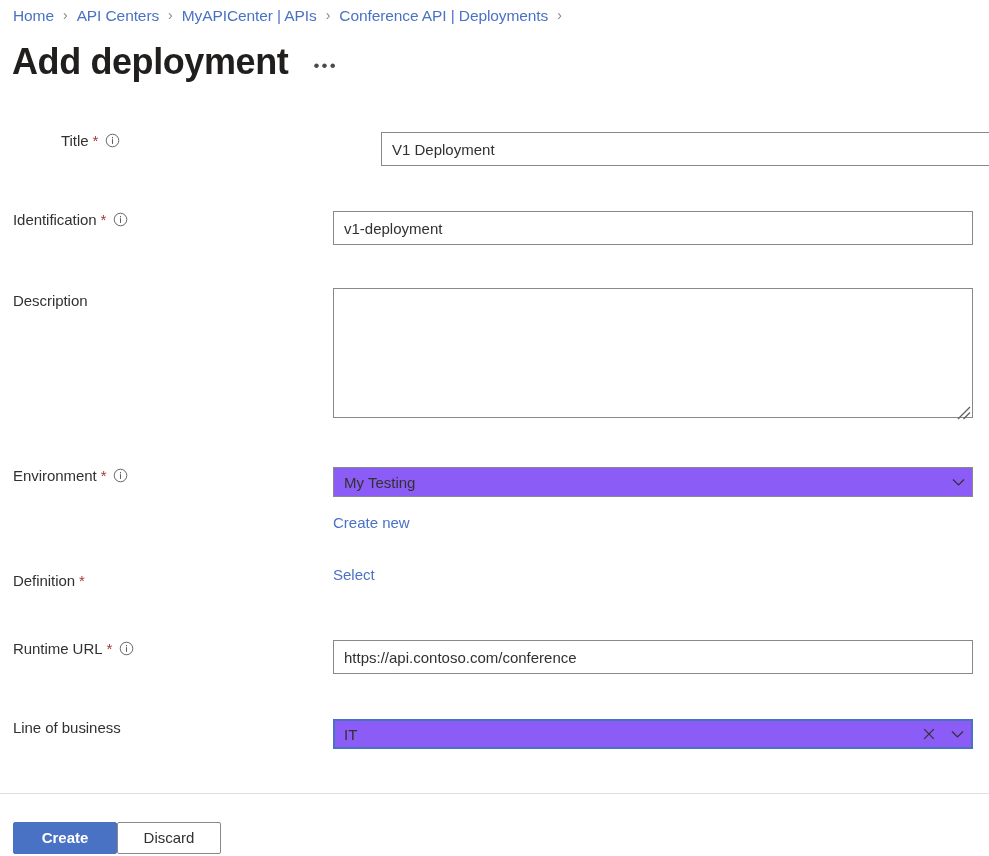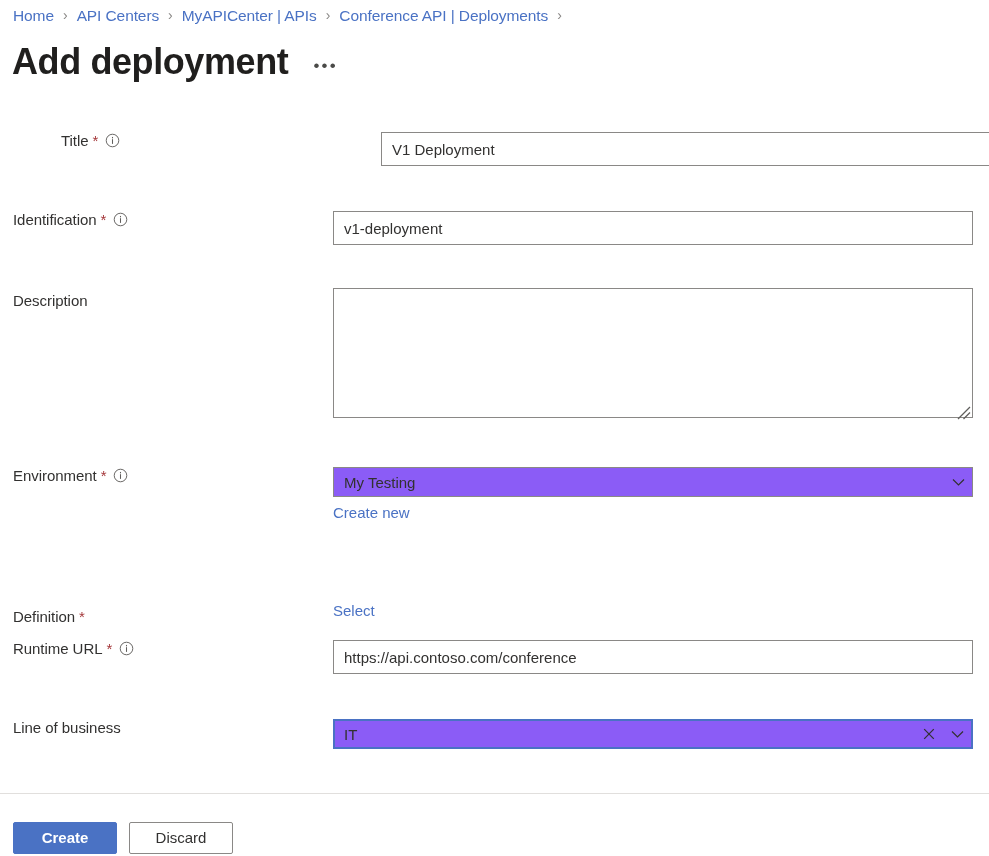--- a/index.html
+++ b/index.html
@@ -183,38 +183,37 @@
     flex: 0 0 auto;
     cursor: pointer;
   }
 
   .inline-link {
     color: #4a72c4;
     font-size: 15px;
     cursor: pointer;
     display: inline-block;
   }
-  .create-new { margin-top: 7px; }
+  .create-new { margin-top: 17px; }
 
   
   .footer-divider {
     position: absolute;
     left: 0;
     top: 793px;
     width: 989px;
     height: 1px;
     background: #e1dfdd;
   }
   .footer {
     position: absolute;
     left: 13px;
     top: 822px;
     display: flex;
     align-items: center;
-    gap: 12px;
   }
   .btn {
     height: 32px;
     min-width: 104px;
     box-sizing: border-box;
     font-family: "Liberation Sans", sans-serif;
     font-size: 15px;
     border-radius: 2px;
     cursor: pointer;
     padding: 0 16px;
@@ -325,21 +324,21 @@
               <polyline points="1,1.5 6.5,7 12,1.5" fill="none" stroke="#323130" stroke-width="1.2"></polyline>
             </svg>
         </span>
       </div>
       <div class="create-new">
         <span class="inline-link">Create new</span>
       </div>
     </div>
   </div>
 
-  <div class="field-row" style="top:462px;margin-top:36px;">
+  <div class="field-row" style="top:462px;">
     <div class="field-label">
       <span>Definition</span>
       <span class="req-star">*</span>
     </div>
     <div class="field-control" style="margin-top:-6px;">
       <span class="inline-link">Select</span>
     </div>
   </div>
 
   <div class="field-row" style="top:530px;">

